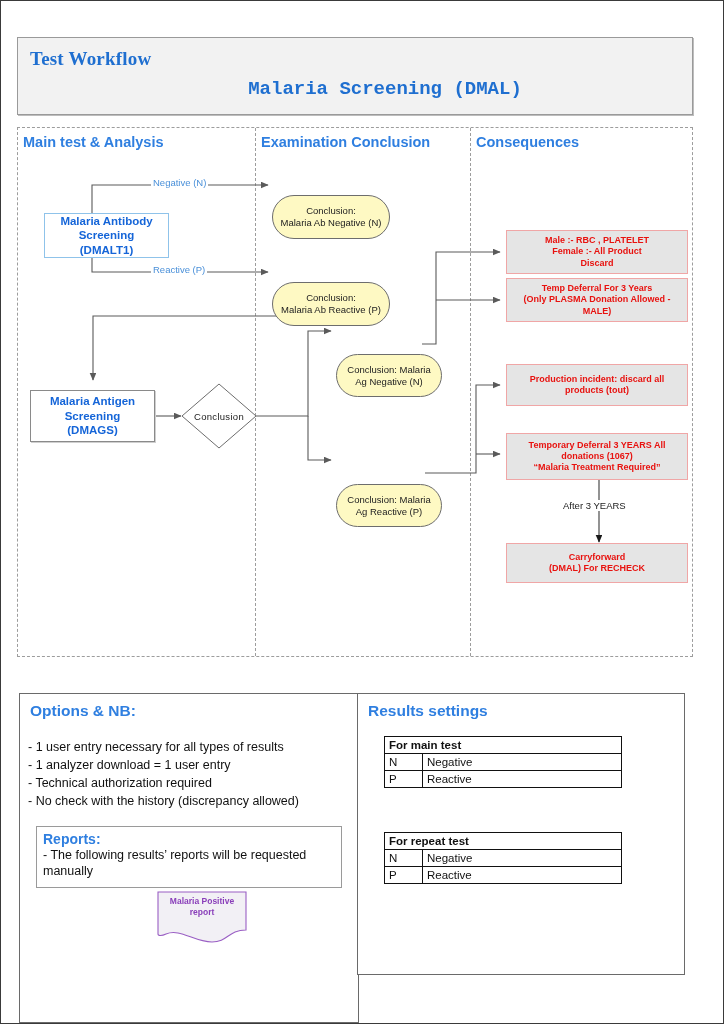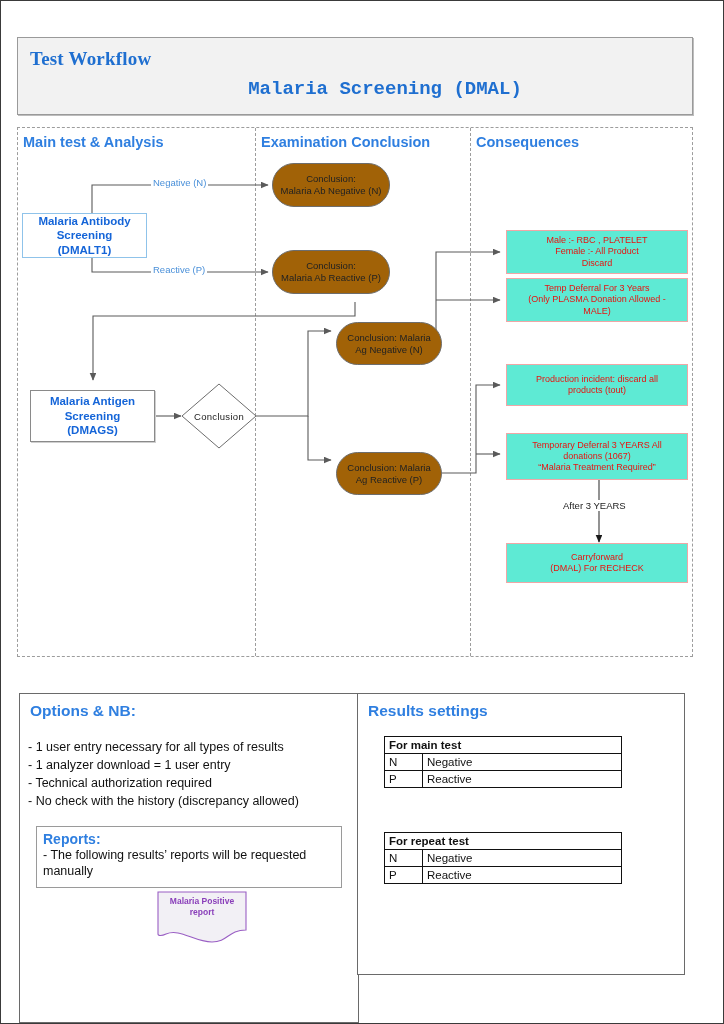--- a/index.html
+++ b/index.html
@@ -63,26 +63,26 @@
   .proc-blue{
     border:1px solid #8fc3ea;background:#ffffff;
     color:#1565d8;font-weight:bold;font-size:11.5px;
   }
   .proc-grey{
     border:1px solid #8a8a8a;background:#ffffff;
     color:#1565d8;font-weight:bold;font-size:11.5px;
     box-shadow:1px 1px 0 #cfcfcf;
   }
   .term{
-    border:1px solid #6d6d6d;background:#a16207;border-radius:22px;
-    color:#222;font-size:9.5px;
+    border:1px solid #6d6d6d;background:#fef9c3;border-radius:22px;
+    color:#222;font-size:9.5px;margin-top:32px;
   }
   .cons-box{
-    border:1px solid #f0a6a6;background:#5eead4;
-    color:#e8120f;font-weight:normal;font-size:9px;
+    border:1px solid #f0a6a6;background:#e5e5e5;
+    color:#e8120f;font-weight:bold;font-size:9px;
   }
   .diamond-wrap{position:absolute;}
   .diamond-wrap svg{display:block;}
   .diamond-label{
     position:absolute;left:0;top:0;width:100%;height:100%;
     display:flex;align-items:center;justify-content:center;
     font-size:9.5px;color:#222;letter-spacing:.3px;
   }
 
   .edge-label{
@@ -186,21 +186,21 @@
 
         <path d="M407,345 L458,345 L458,257 L482,257" marker-end="url(#ahg)"></path>
         <path d="M458,326 L482,326" marker-end="url(#ahg)"></path>
       </g>
       <g fill="none" stroke="#3a3a3a" stroke-width="1.1">
 
         <path d="M581,352 L581,414" marker-end="url(#ah)"></path>
       </g>
     </svg>
 
-    <div class="node proc-blue" style="left:4px;top:85px;width:125px;height:45px;">
+    <div class="node proc-blue" style="left:26px;top:85px;width:125px;height:45px;">
       <span style="white-space:pre-line;">Malaria Antibody
 Screening
 (DMALT1)</span>
     </div>
 
     <div class="node proc-grey" style="left:12px;top:262px;width:125px;height:52px;">
       <span style="white-space:pre-line;">Malaria Antigen
 Screening
 (DMAGS)</span>
     </div>

